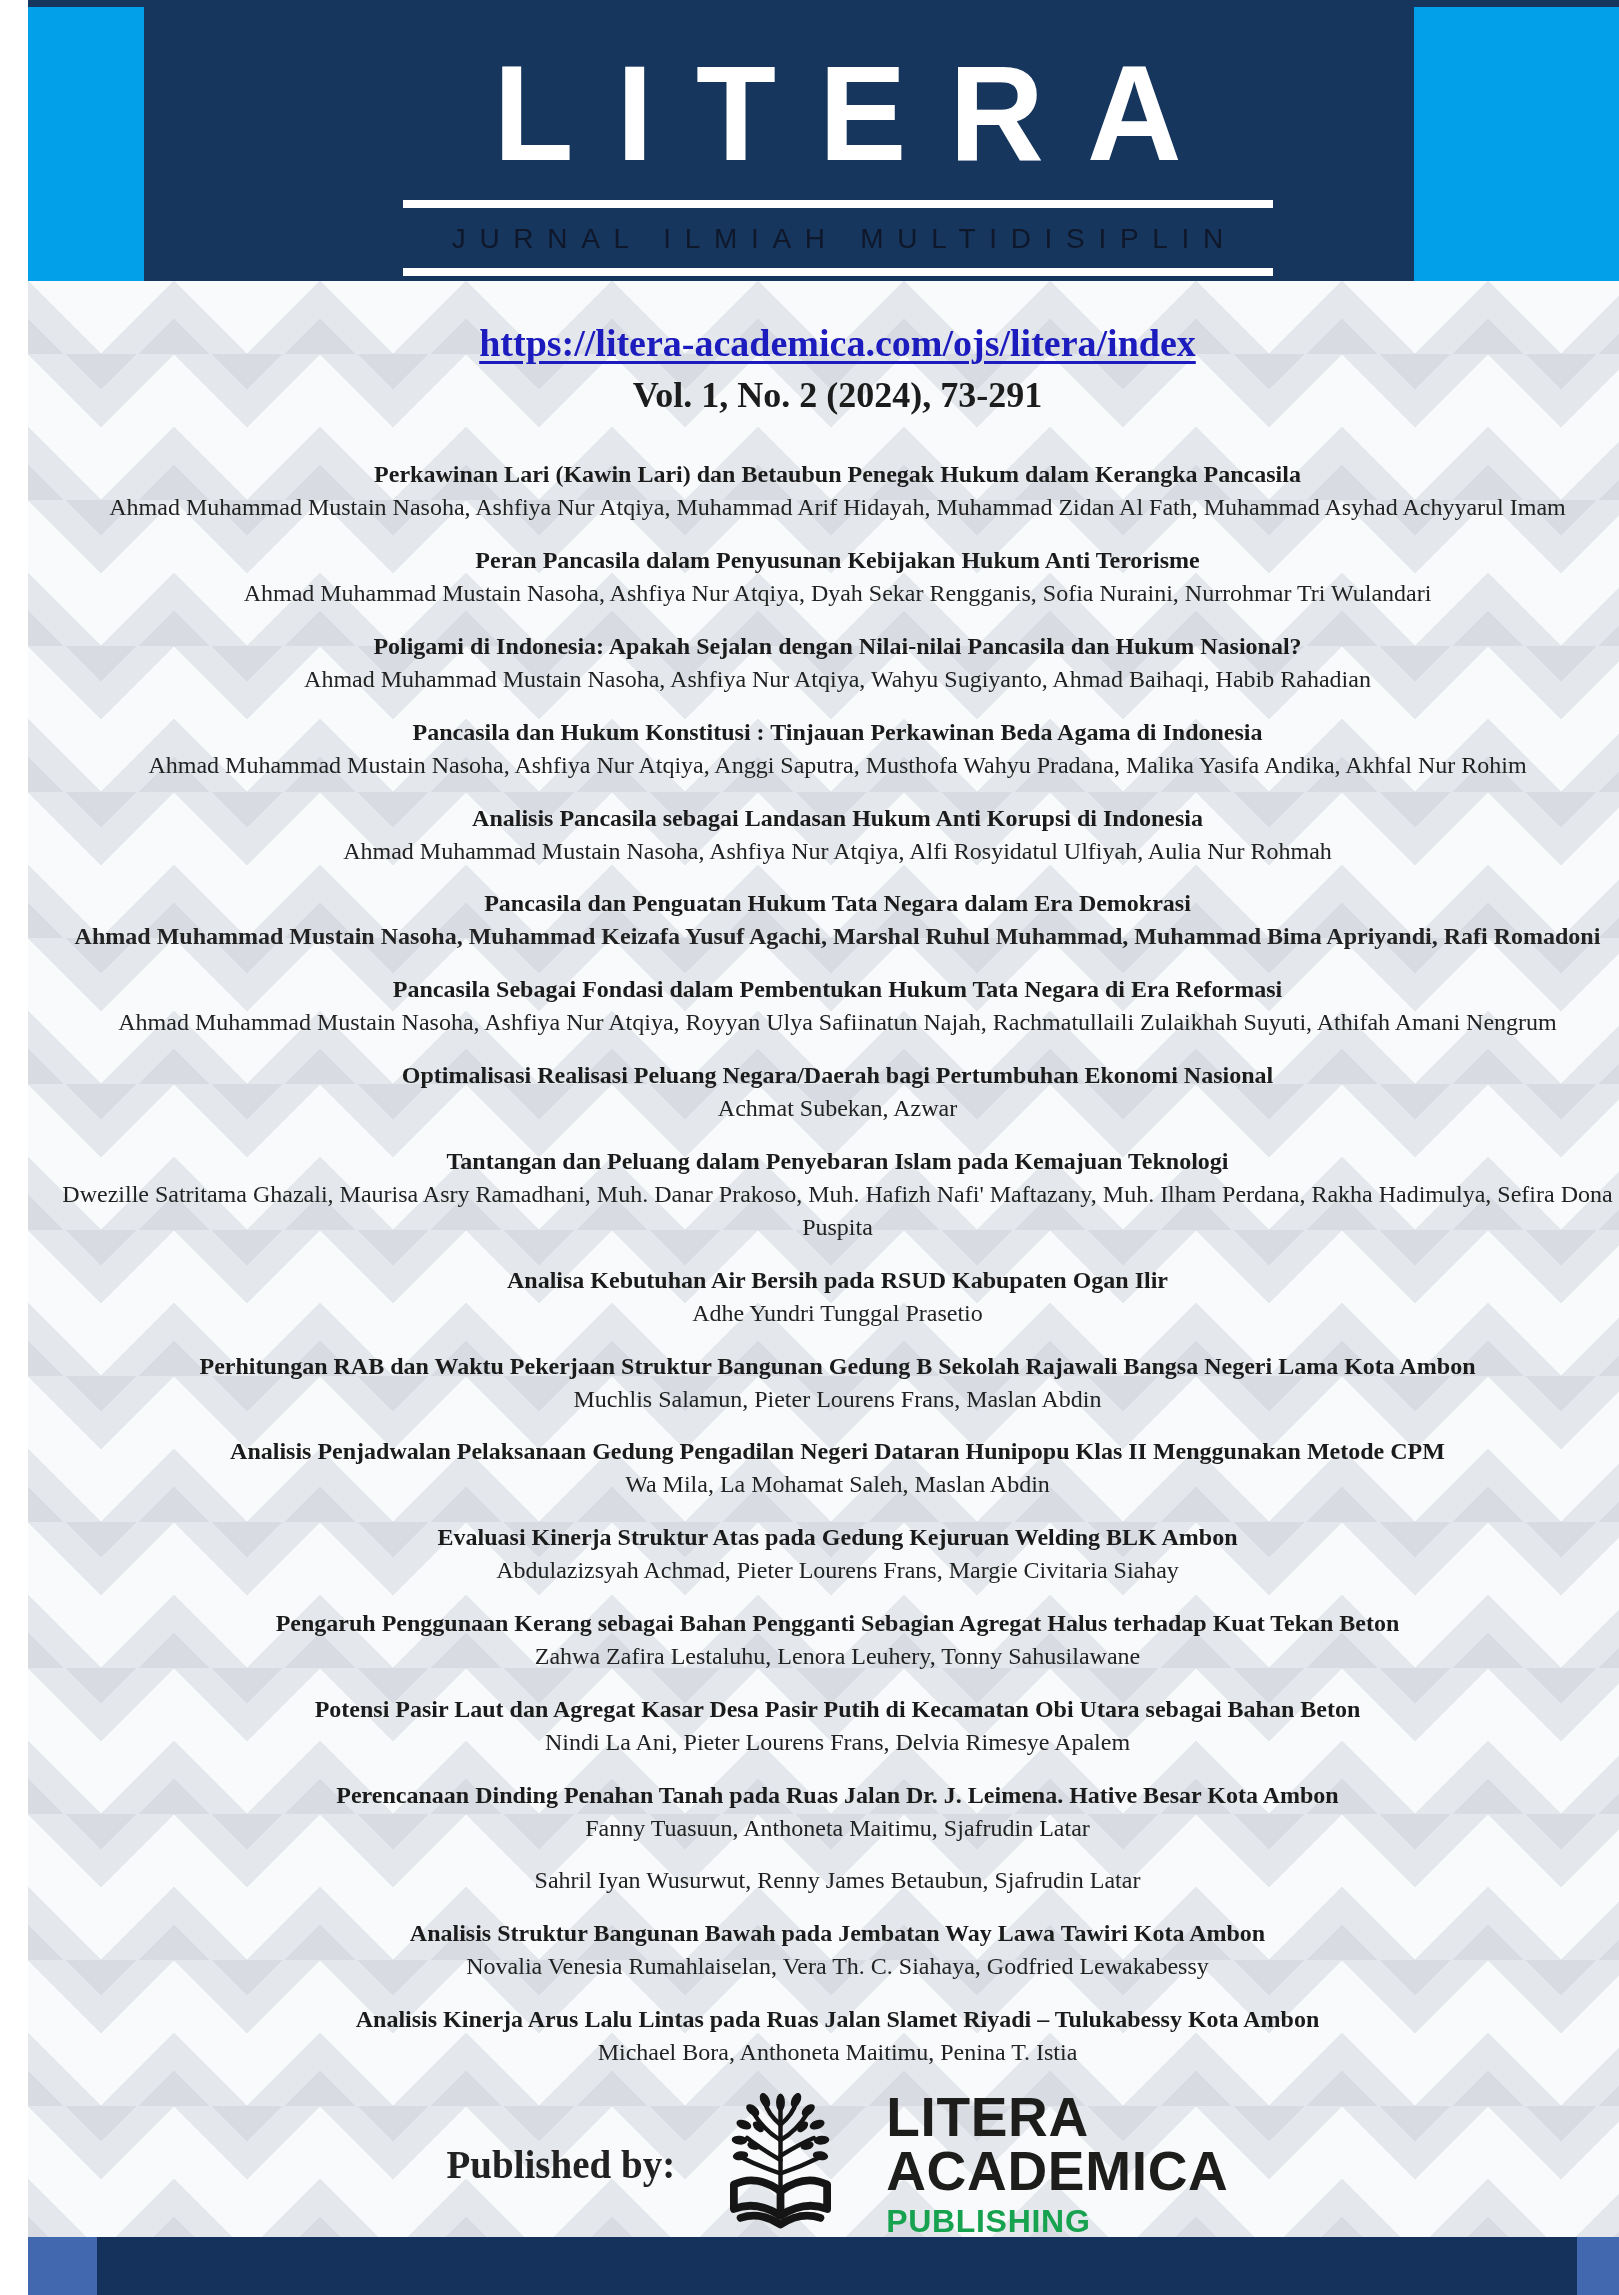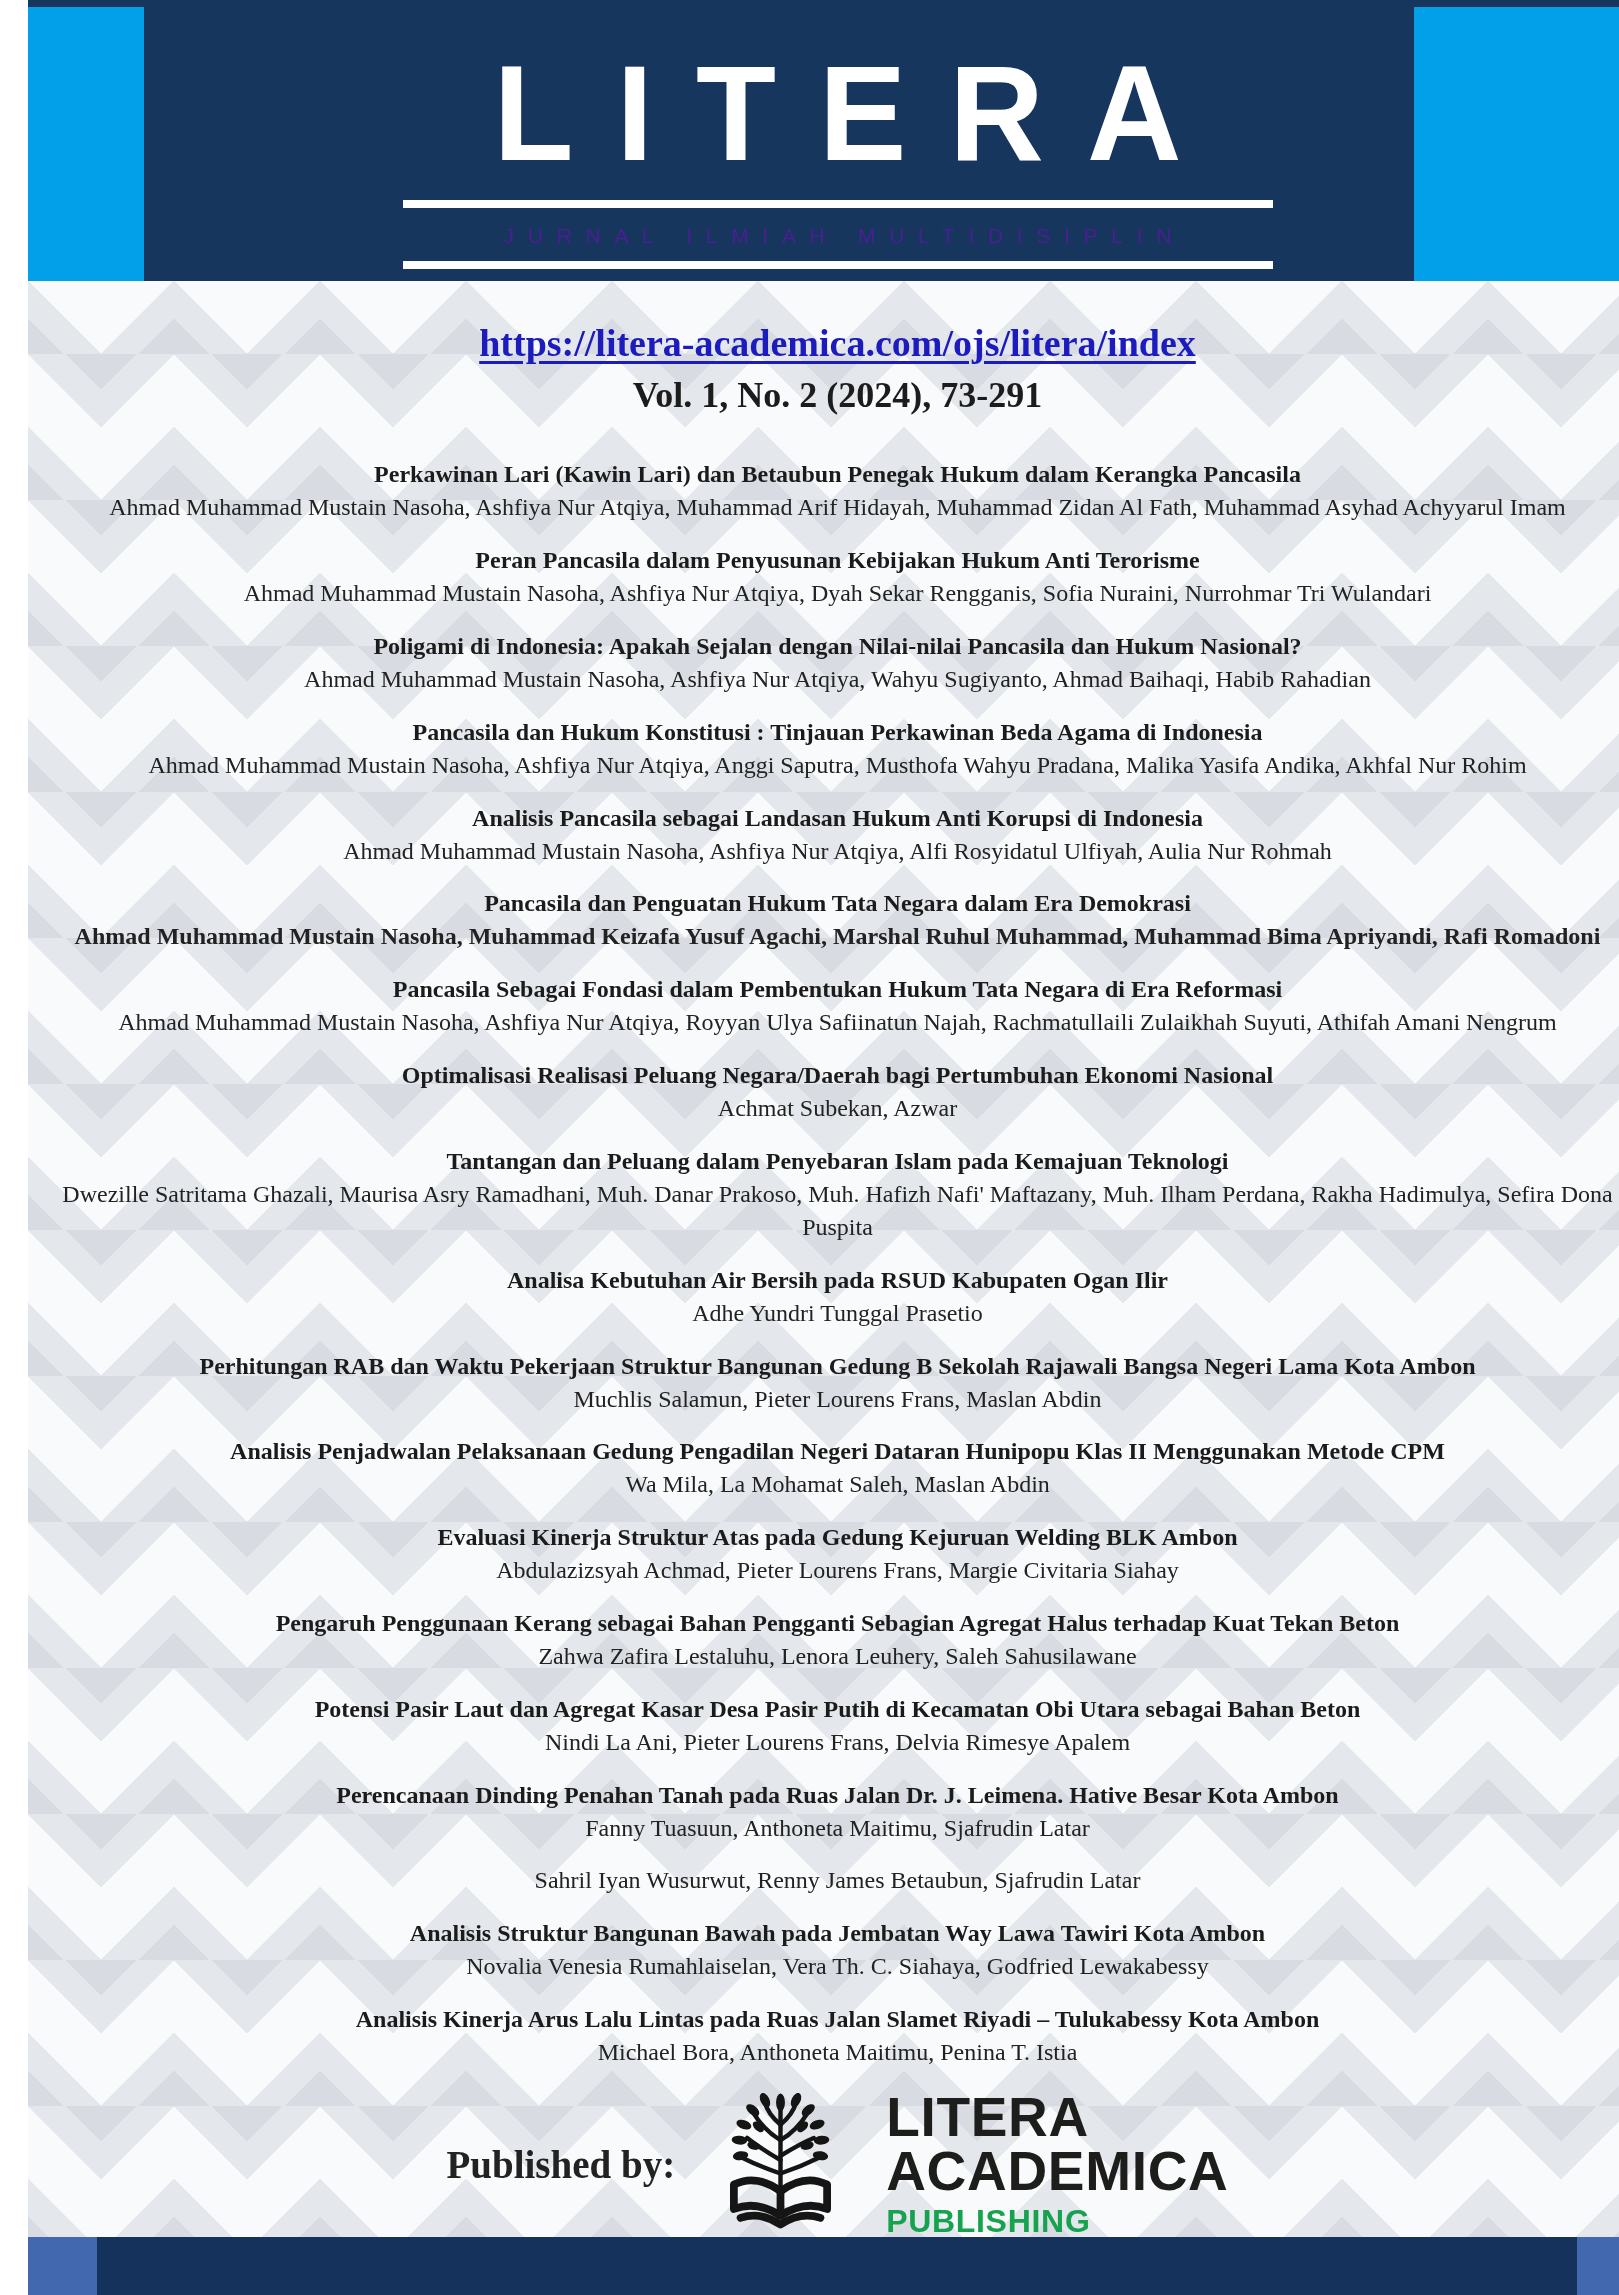--- a/index.html
+++ b/index.html
@@ -43,22 +43,22 @@
   }
   .brand-rule{
     width:870px;height:7.8px;background:#ffffff;
   }
   .rule-top{margin-top:22px;}
   .rule-bottom{margin-top:15.7px;}
   .brand-subtitle{
     margin-top:17px;
     font-family:"Liberation Sans",sans-serif;
     font-weight:400;
-    font-size:21px;line-height:1;
-    color:#4c1d95;
+    font-size:28px;line-height:1;
+    color:#0f172a;
     letter-spacing:13.7px;
     padding-left:13.7px;
   }
   
   .content{
     flex:1 1 auto;
     position:relative;
     background-color:#e4e7eb;
     background-image:
       linear-gradient(135deg, #f9fafb 25%, transparent 25%),
@@ -215,21 +215,21 @@
         <div class="article">
           <div class="a-title">Analisis Penjadwalan Pelaksanaan Gedung Pengadilan Negeri Dataran Hunipopu Klas II Menggunakan Metode CPM</div>
           <div class="a-authors">Wa Mila, La Mohamat Saleh, Maslan Abdin</div>
         </div>
         <div class="article">
           <div class="a-title">Evaluasi Kinerja Struktur Atas pada Gedung Kejuruan Welding BLK Ambon</div>
           <div class="a-authors">Abdulazizsyah Achmad, Pieter Lourens Frans, Margie Civitaria Siahay</div>
         </div>
         <div class="article">
           <div class="a-title">Pengaruh Penggunaan Kerang sebagai Bahan Pengganti Sebagian Agregat Halus terhadap Kuat Tekan Beton</div>
-          <div class="a-authors">Zahwa Zafira Lestaluhu, Lenora Leuhery, Saleh Sahusilawane</div>
+          <div class="a-authors">Zahwa Zafira Lestaluhu, Lenora Leuhery, Tonny Sahusilawane</div>
         </div>
         <div class="article">
           <div class="a-title">Potensi Pasir Laut dan Agregat Kasar Desa Pasir Putih di Kecamatan Obi Utara sebagai Bahan Beton</div>
           <div class="a-authors">Nindi La Ani, Pieter Lourens Frans, Delvia Rimesye Apalem</div>
         </div>
         <div class="article">
           <div class="a-title">Perencanaan Dinding Penahan Tanah pada Ruas Jalan Dr. J. Leimena. Hative Besar Kota Ambon</div>
           <div class="a-authors">Fanny Tuasuun, Anthoneta Maitimu, Sjafrudin Latar</div>
         </div>
         <div class="article">

